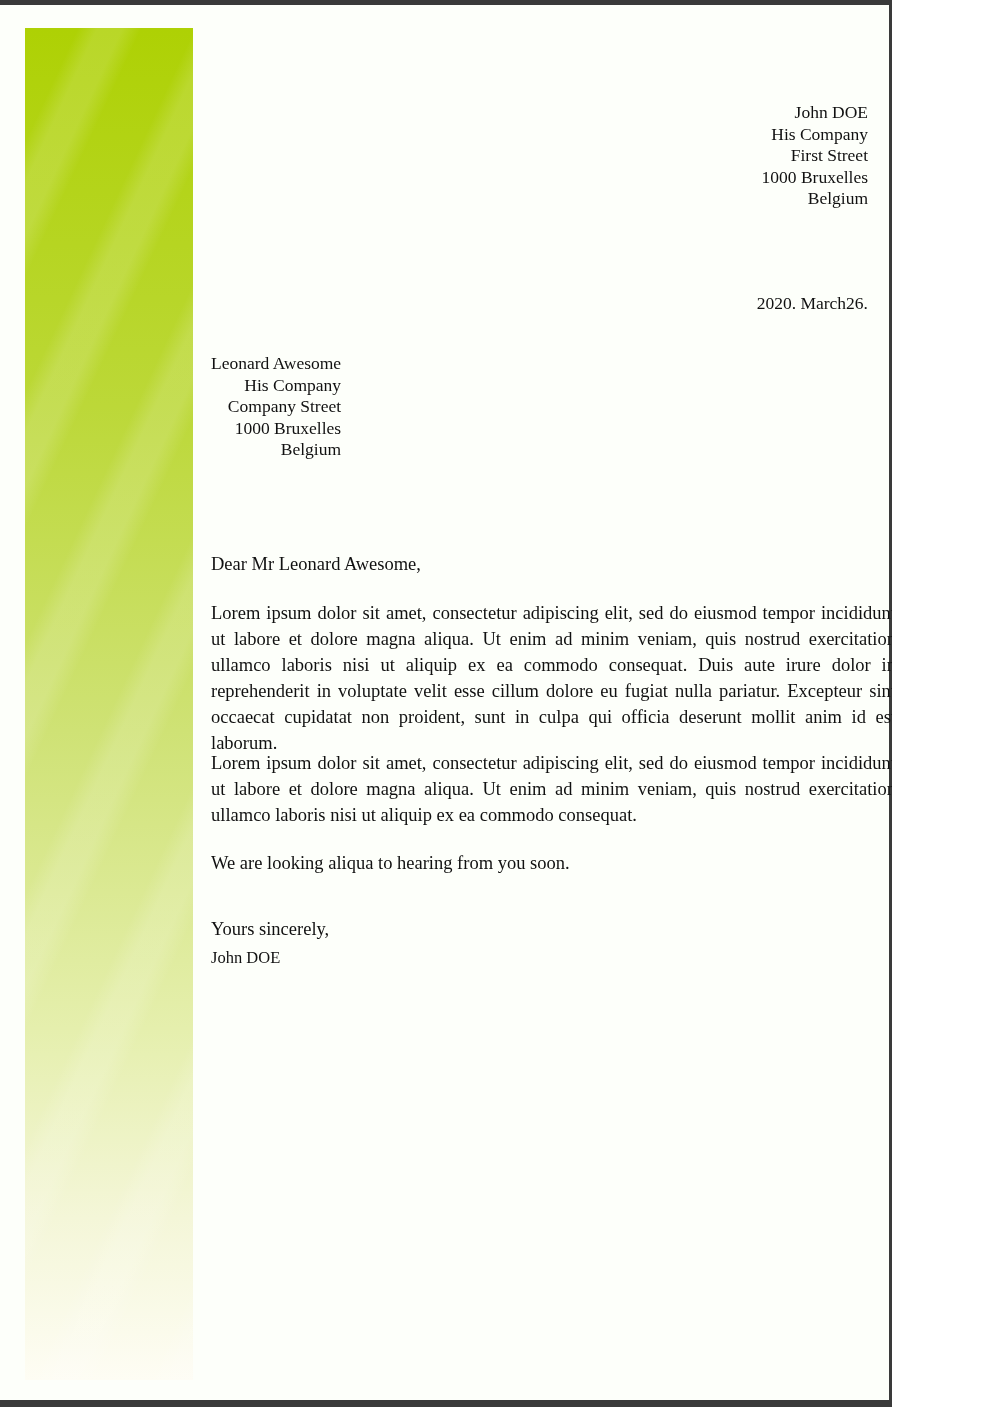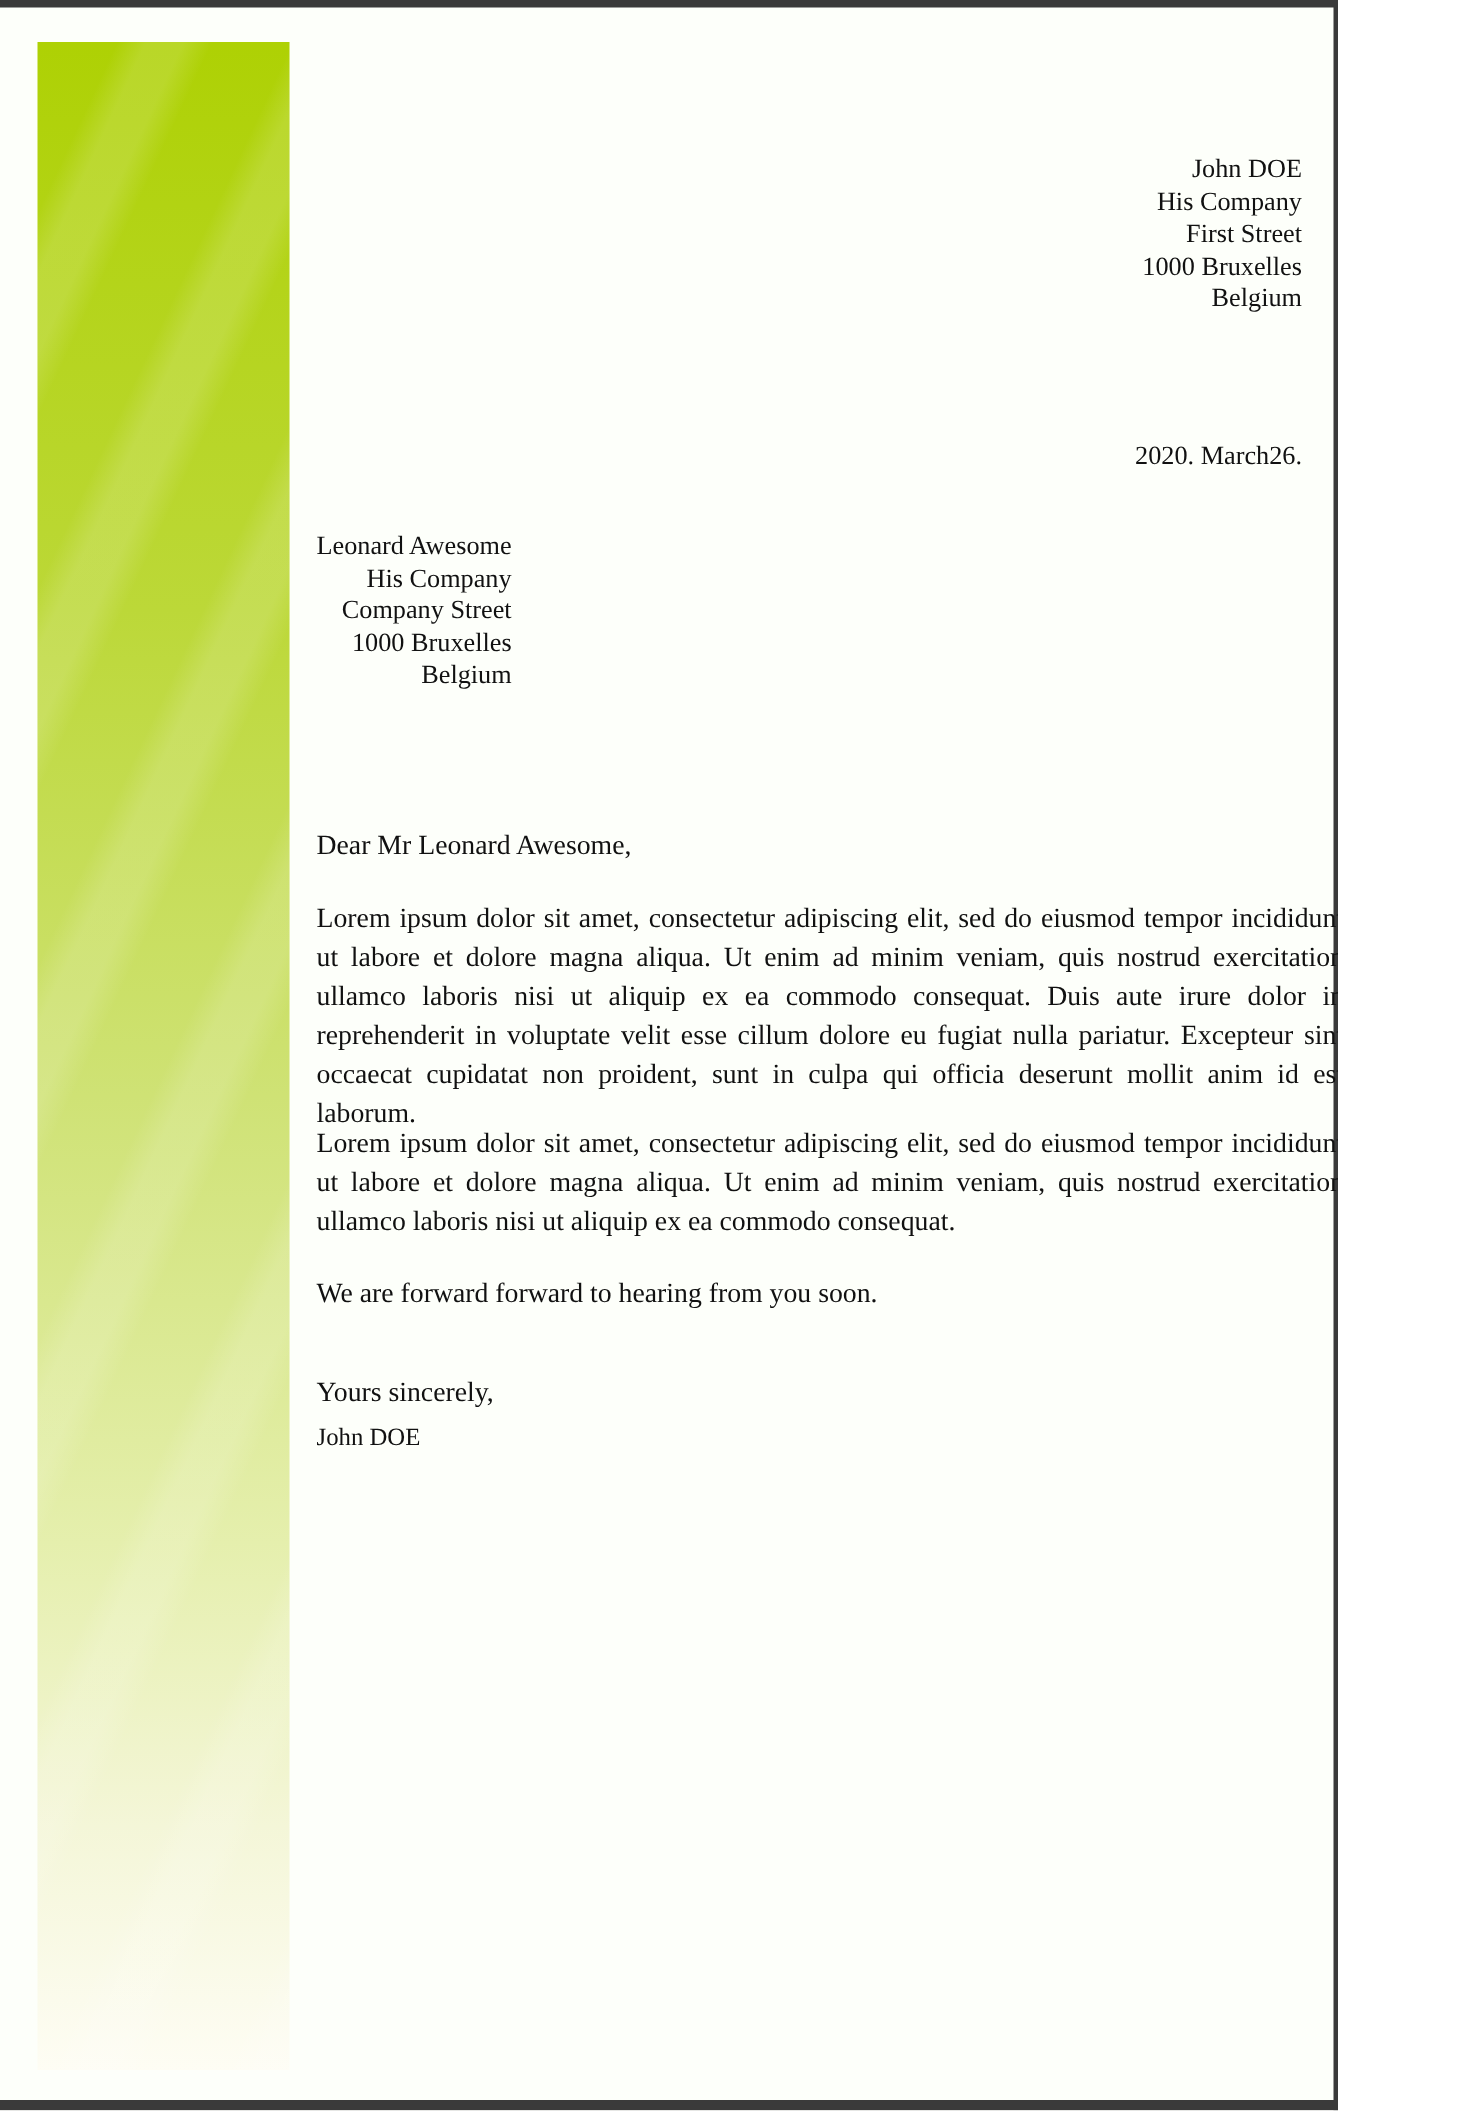--- a/index.html
+++ b/index.html
@@ -104,20 +104,20 @@
       <div>1000 Bruxelles</div>
       <div>Belgium</div>
     </div>
 
     <div class="salutation">Dear Mr Leonard Awesome,</div>
 
     <p class="para para-1">Lorem ipsum dolor sit amet, consectetur adipiscing elit, sed do eiusmod tempor incididunt ut labore et dolore magna aliqua. Ut enim ad minim veniam, quis nostrud exercitation ullamco laboris nisi ut aliquip ex ea commodo consequat. Duis aute irure dolor in reprehenderit in voluptate velit esse cillum dolore eu fugiat nulla pariatur. Excepteur sint occaecat cupidatat non proident, sunt in culpa qui officia deserunt mollit anim id est laborum.</p>
 
     <p class="para para-2">Lorem ipsum dolor sit amet, consectetur adipiscing elit, sed do eiusmod tempor incididunt ut labore et dolore magna aliqua. Ut enim ad minim veniam, quis nostrud exercitation ullamco laboris nisi ut aliquip ex ea commodo consequat.</p>
 
-    <div class="closing-line">We are forward forward to hearing from you soon.</div>
+    <div class="closing-line">We are looking aliqua to hearing from you soon.</div>
 
     <div class="valediction">Yours sincerely,</div>
 
     <div class="signature">John DOE</div>
 
   </div>
 </div>
 
 </body></html>

